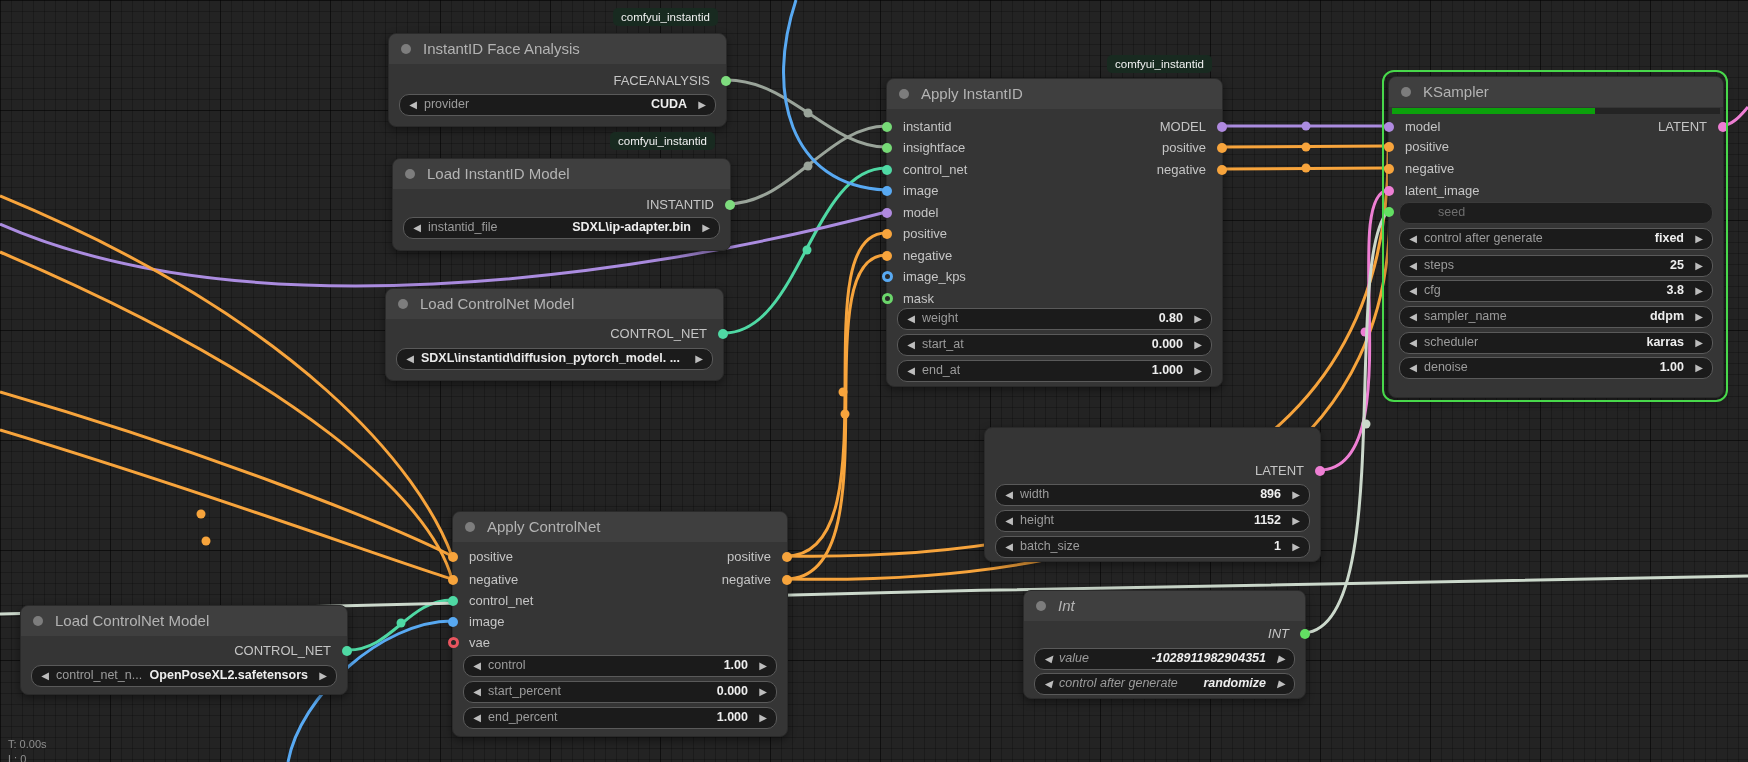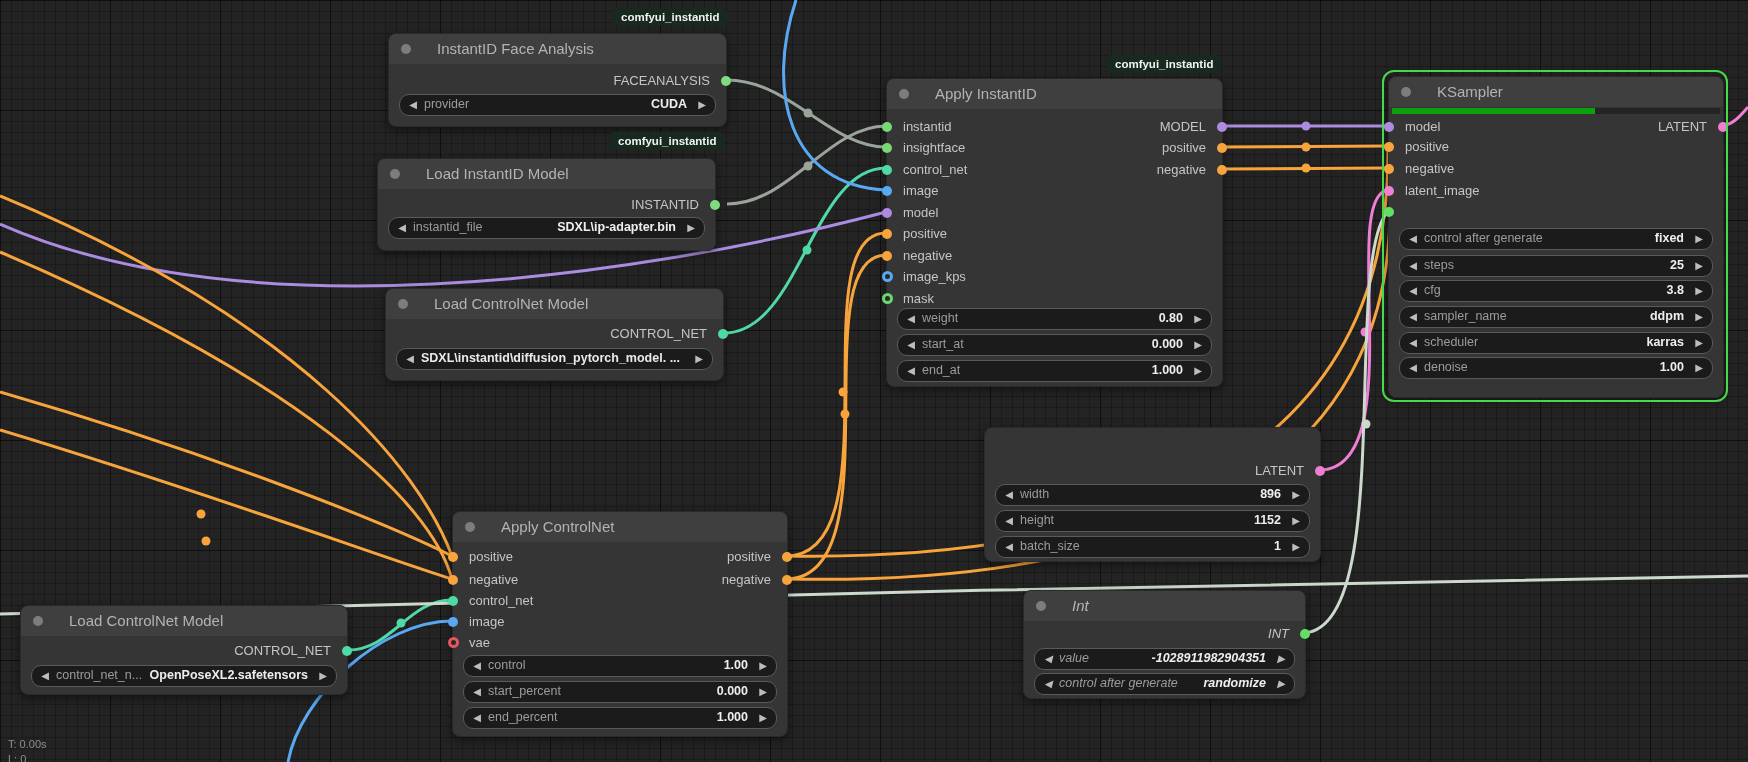--- a/index.html
+++ b/index.html
@@ -12,41 +12,41 @@
       linear-gradient(rgba(0,0,0,.22) 1px, transparent 1px),
       linear-gradient(90deg, rgba(0,0,0,.22) 1px, transparent 1px);
     background-size:110px 110px,110px 110px,11px 11px,11px 11px;
     font-family:"Liberation Sans",sans-serif;
   }
   svg.links{position:absolute;left:0;top:0;z-index:1;}
   .node{position:absolute;background:#353535;border:1px solid #2a2a2a;border-radius:8px;
         box-shadow:0 3px 9px rgba(0,0,0,.45);z-index:2;}
   .ntitle{position:absolute;left:0;top:0;right:0;height:30px;background:#3f3f3f;
         border-radius:7px 7px 0 0;color:#b3b3b3;font-size:15px;line-height:30px;
-        padding-left:48px;white-space:nowrap;overflow:hidden;}
+        padding-left:34px;white-space:nowrap;overflow:hidden;}
   .cdot{position:absolute;left:12px;top:10px;width:10px;height:10px;border-radius:50%;background:#7d7d7d;}
   .slot{position:absolute;height:20px;line-height:20px;font-size:13px;color:#c5c5c5;white-space:nowrap;}
   .slot.in{left:0;padding-left:16px;}
   .slot.out{right:0;padding-right:16px;text-align:right;}
   .pdot{position:absolute;top:5px;width:10px;height:10px;border-radius:50%;}
   .slot.in .pdot{left:-5px;}
   .slot.out .pdot{right:-5px;}
   .pdot.hollow{width:5px;height:5px;top:4px;border:3px solid #fff;background:#282828;}
   .widget{position:absolute;left:10px;right:10px;height:20px;background:#1b1b1b;
         border:1px solid #5a5a5a;border-radius:10px;font-size:12.5px;line-height:19px;}
   .widget.plain{border-color:#3a3a3a;background:#1d1d1d;}
   .warr{position:absolute;top:0;width:16px;text-align:center;color:#bdbdbd;font-size:10px;line-height:19px;}
   .warr.l{left:5px;} .warr.r{right:5px;}
   .wlabel{position:absolute;left:24px;color:#9c9c9c;white-space:nowrap;max-width:60%;overflow:hidden;}
   .wlabel.white{color:#eaeaea;font-weight:700;max-width:88%;}
   .widget.plain .wlabel{left:38px;color:#6e6e6e;}
   .wvalue{position:absolute;right:28px;color:#eee;font-weight:700;white-space:nowrap;}
   .ptrack{position:absolute;left:3px;right:3px;height:6px;background:#242424;overflow:hidden;}
   .pbar{height:100%;background:#0ca10c;}
-  .badge{position:absolute;background:#182a20;color:#f2f2f2;font-size:11.5px;font-weight:700;
+  .badge{position:absolute;background:#182a20;color:#f2f2f2;font-size:11.5px;font-weight:400;
         padding:3px 8px;border-radius:5px;z-index:4;white-space:nowrap;}
   .sel{position:absolute;border:2px solid #48d84b;border-radius:12px;z-index:3;pointer-events:none;}
   .status{position:absolute;left:8px;top:737px;color:#8f8f8f;font-size:11px;line-height:15px;z-index:5;}
 </style>
 </head>
 <body>
 
 <div id="canvas">
   <div class="status">
     <div>T: 0.00s</div>
@@ -92,21 +92,21 @@
     <div class="node" style="left: 388px; top: 33px; width: 337px; height: 92px;">
       <div class="ntitle"><span class="cdot"></span>InstantID Face Analysis</div>
       <div class="slot out" style="top: 37px; right: 0px; left: 0px;"><span>FACEANALYSIS</span><span class="pdot" style="background: rgb(126, 220, 126);"></span></div>
       <div class="widget" style="top: 60px;">
         <span class="warr l">◀</span>
         <span class="wlabel">provider</span>
         <span class="wvalue">CUDA</span>
         <span class="warr r">▶</span>
       </div>
     </div>
-    <div class="node" style="left: 377px; top: 158px; width: 337px; height: 91px;">
+    <div class="node" style="left: 392px; top: 158px; width: 337px; height: 91px;">
       <div class="ntitle"><span class="cdot"></span>Load InstantID Model</div>
       <div class="slot out" style="top: 36px; right: 0px; left: 0px;"><span>INSTANTID</span><span class="pdot" style="background: rgb(126, 220, 126);"></span></div>
       <div class="widget" style="top: 58px;">
         <span class="warr l">◀</span>
         <span class="wlabel">instantid_file</span>
         <span class="wvalue">SDXL\ip-adapter.bin</span>
         <span class="warr r">▶</span>
       </div>
     </div>
     <div class="node" style="left: 385px; top: 288px; width: 337px; height: 91px;">
@@ -158,20 +158,23 @@
         <div class="pbar" style="width: 62%;"></div>
       </div>
       <div class="slot in" style="top: 40px;"><span class="pdot" style="background: rgb(176, 138, 224);"></span><span>model</span></div>
       <div class="slot in" style="top: 60px;"><span class="pdot" style="background: rgb(247, 164, 60);"></span><span>positive</span></div>
       <div class="slot in" style="top: 82px;"><span class="pdot" style="background: rgb(247, 164, 60);"></span><span>negative</span></div>
       <div class="slot in" style="top: 104px;"><span class="pdot" style="background: rgb(238, 127, 212);"></span><span>latent_image</span></div>
       <div class="slot in" style="top: 125px;">
         <span class="pdot" style="background: rgb(99, 224, 99);"></span>
       </div>
       <div class="slot out" style="top: 40px; right: 0px; left: 0px;"><span>LATENT</span><span class="pdot" style="background: rgb(238, 127, 212);"></span></div>
+      <div class="widget plain" style="top: 125px;">
+        <span class="wlabel">seed</span>
+      </div>
       <div class="widget" style="top: 151px;">
         <span class="warr l">◀</span>
         <span class="wlabel">control after generate</span>
         <span class="wvalue">fixed</span>
         <span class="warr r">▶</span>
       </div>
       <div class="widget" style="top: 178px;">
         <span class="warr l">◀</span>
         <span class="wlabel">steps</span>
         <span class="wvalue">25</span>

